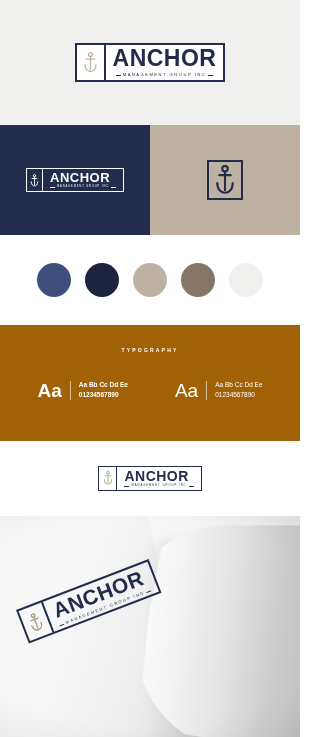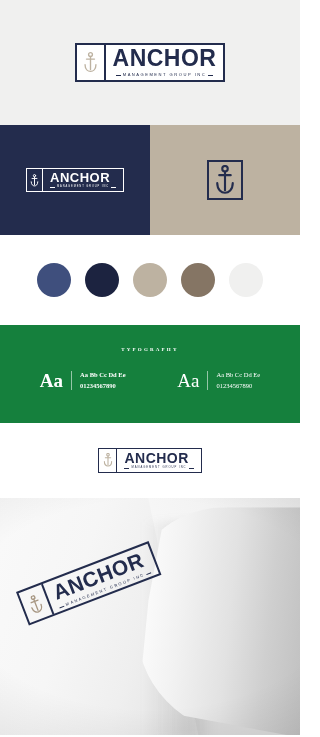--- a/index.html
+++ b/index.html
@@ -109,27 +109,26 @@
     gap: 14px;
   }
   .swatch {
     width: 34px;
     height: 34px;
     border-radius: 50%;
   }
 
   
   #sec-type {
-    height: 98px;
-    background: #15803d;
+    height: 116px;
+    background: #a16207;
     color: #ffffff;
     display: flex;
     flex-direction: column;
     align-items: center;
-    font-family: Liberation Serif, serif;
   }
   #sec-type .band-title {
     font-size: 5px;
     letter-spacing: 2.2px;
     font-weight: bold;
     margin-top: 22px;
     color: #ffffff;
   }
   .type-row {
     flex: 1;

